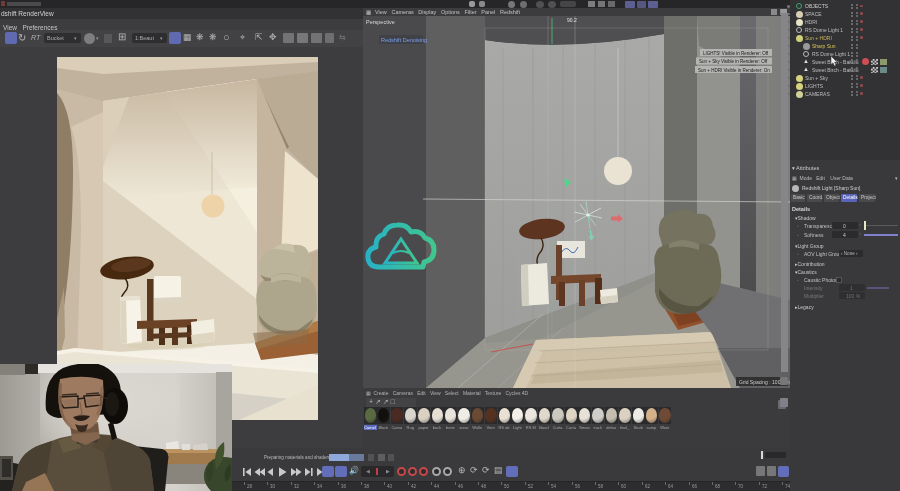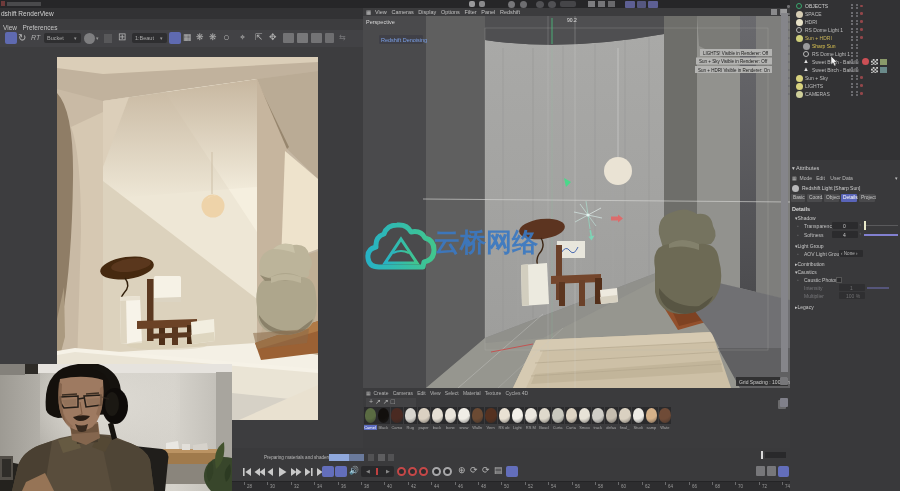--- a/index.html
+++ b/index.html
@@ -683,14 +683,13 @@
       <stop offset="0" stop-color="#27b2c4"></stop>
             <stop offset="1" stop-color="#41c68e"></stop>
     </linearGradient>
   </defs>
   <path d="M14,48 Q4,48 3,39 Q2,30 11,28 Q10,18 19,15 Q22,6 32,6 Q42,5 46,13 Q56,11 60,19 Q69,21 69,31 Q69,41 59,43 L58,48 Z" fill="none" stroke="url(#cl)" stroke-width="5" stroke-linejoin="round"></path>
   <path d="M36,20 L52,44 L20,44 Z" fill="none" stroke="url(#cl)" stroke-width="3"></path>
   <path d="M36,22 L36,44" stroke="url(#cl)" stroke-width="2.4"></path>
   <path d="M28,34 Q36,30 44,34" stroke="url(#cl)" stroke-width="2" fill="none"></path>
 </svg>
 </div>
-<div class="abs" style="left:434px;top:225px;width:110px;height:40px;font-family:'Liberation Sans',sans-serif;font-weight:bold;font-size:26px;color:#3b79c2;opacity:0.92;letter-spacing:0px;">云桥网络</div>
 </div>
 
 </body></html>

